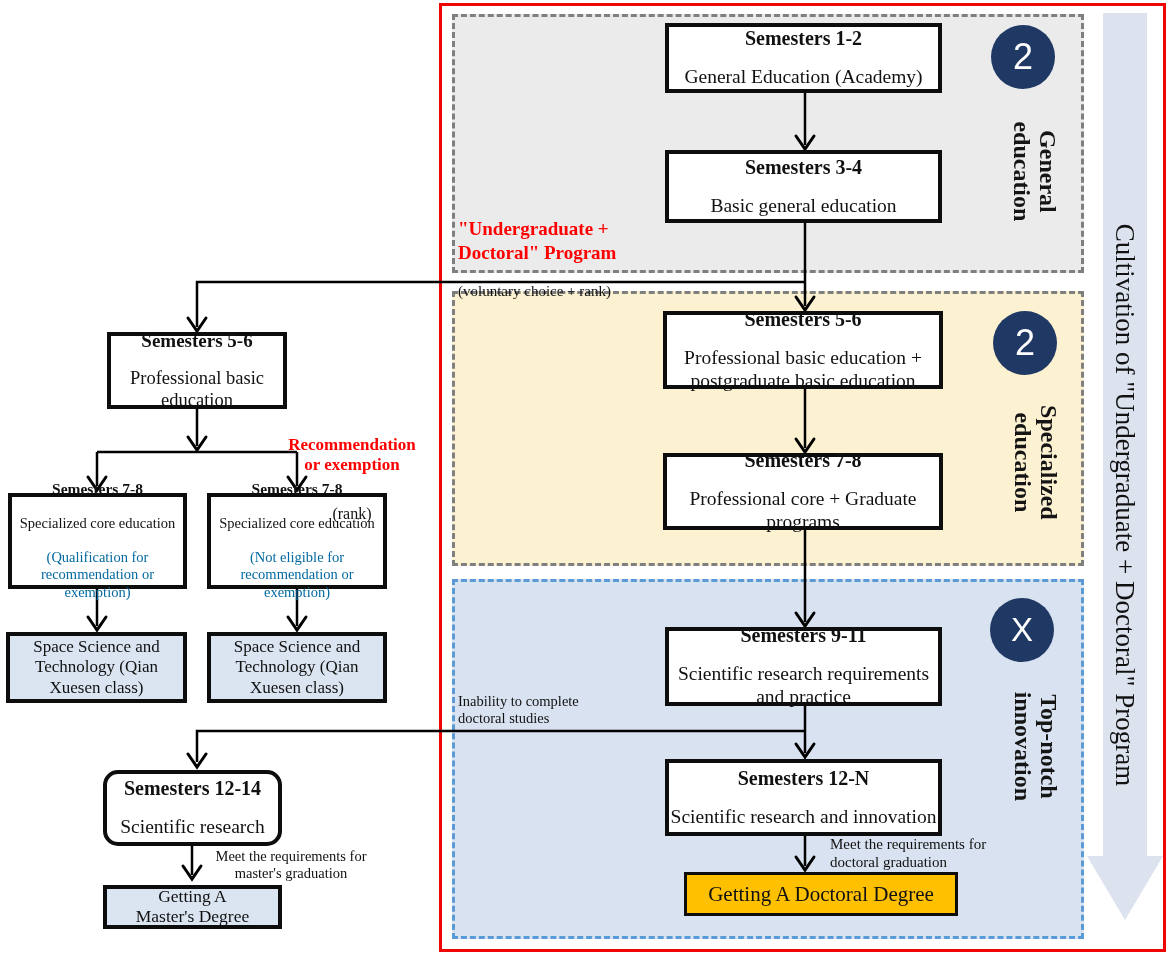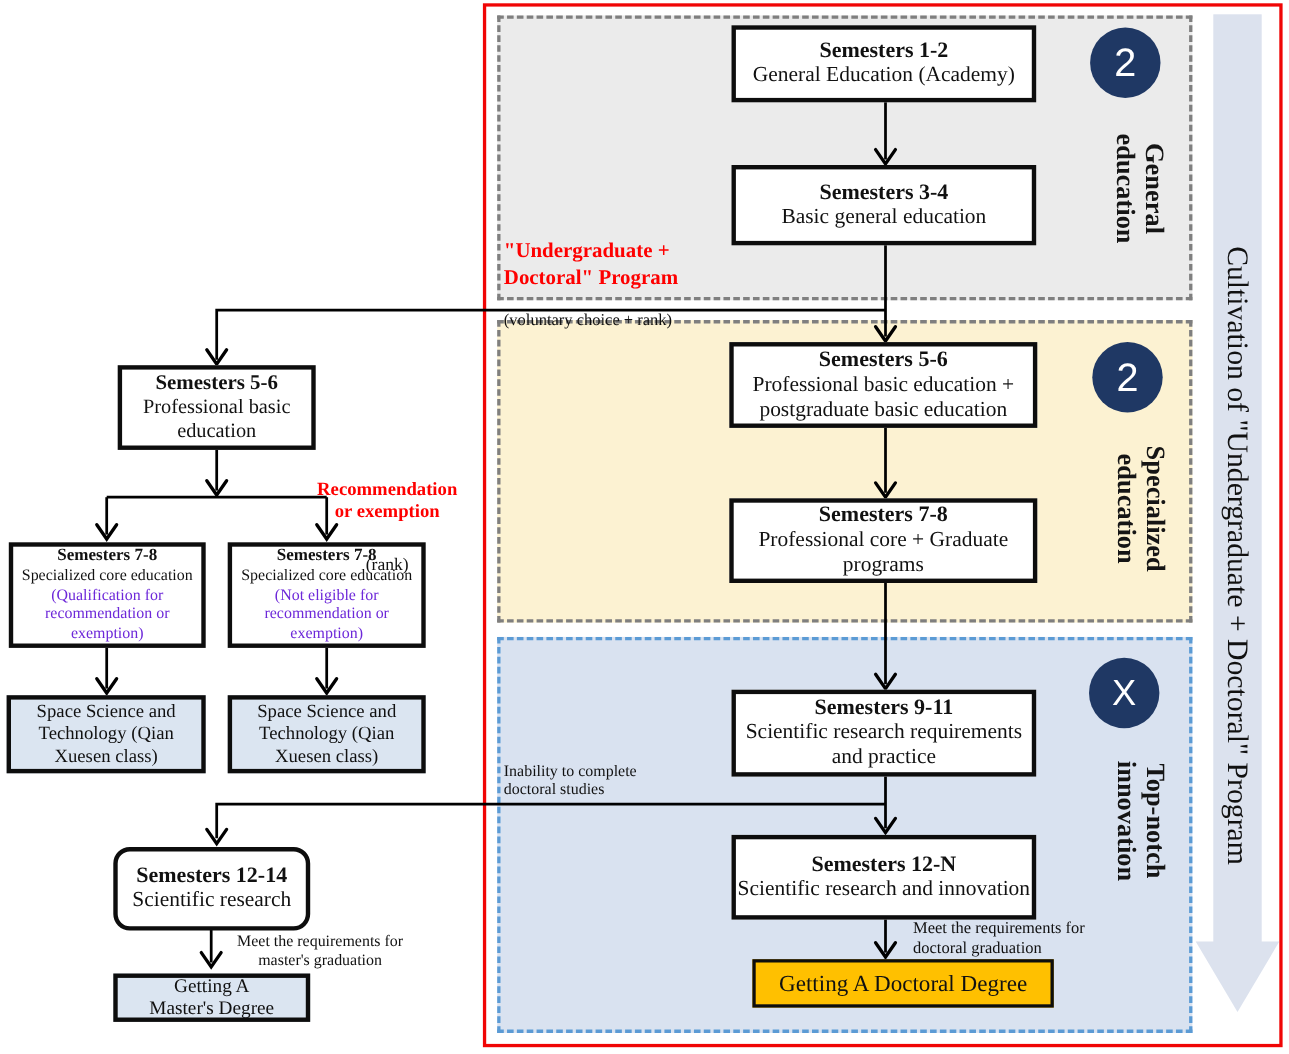--- a/index.html
+++ b/index.html
@@ -19,29 +19,29 @@
                transform:rotate(90deg);text-align:center;font-size:27px;line-height:32px;
                white-space:nowrap;color:#111;}
   .vlabel{position:absolute;z-index:2;transform:rotate(90deg);font-weight:bold;font-size:24px;
           line-height:1.1;text-align:center;color:#151515;}
   .badge{position:absolute;width:64px;height:64px;border-radius:50%;background:#1f3864;color:#fff;
          display:flex;align-items:center;justify-content:center;z-index:3;
          font-family:"Liberation Sans","DejaVu Sans",sans-serif;font-size:36px;}
   #connectors{position:absolute;left:0;top:0;z-index:3;}
   .fbox{position:absolute;background:#fff;border:4px solid #0d0d0d;box-sizing:border-box;z-index:4;
         display:flex;flex-direction:column;justify-content:center;align-items:center;
-        text-align:center;line-height:1.16;}
+        text-align:center;line-height:1.16;gap:16px;}
   .fbox .t{font-weight:bold;}
   .fill-blue{background:#dbe5f1;border-width:4px;}
   .gold{background:#ffc000;border-width:3px;}
   .big{font-size:19.5px;}
   .big .t{font-size:20px;}
   .small{font-size:14.5px;line-height:1.22;}
   .small .t{font-size:15.5px;}
-  .note-blue{color:#6d28d9;}
+  .note-blue{color:#0369a1;}
   .ann{position:absolute;z-index:5;white-space:pre-line;}
   .ann-red{color:#fe0000;font-weight:bold;}
   .pre{white-space:pre-line;}
 </style>
 </head>
 <body>
 
 <div id="canvas">
 
   <div class="section sec-gray" style="left:452px;top:14px;width:632px;height:259px;"></div>

